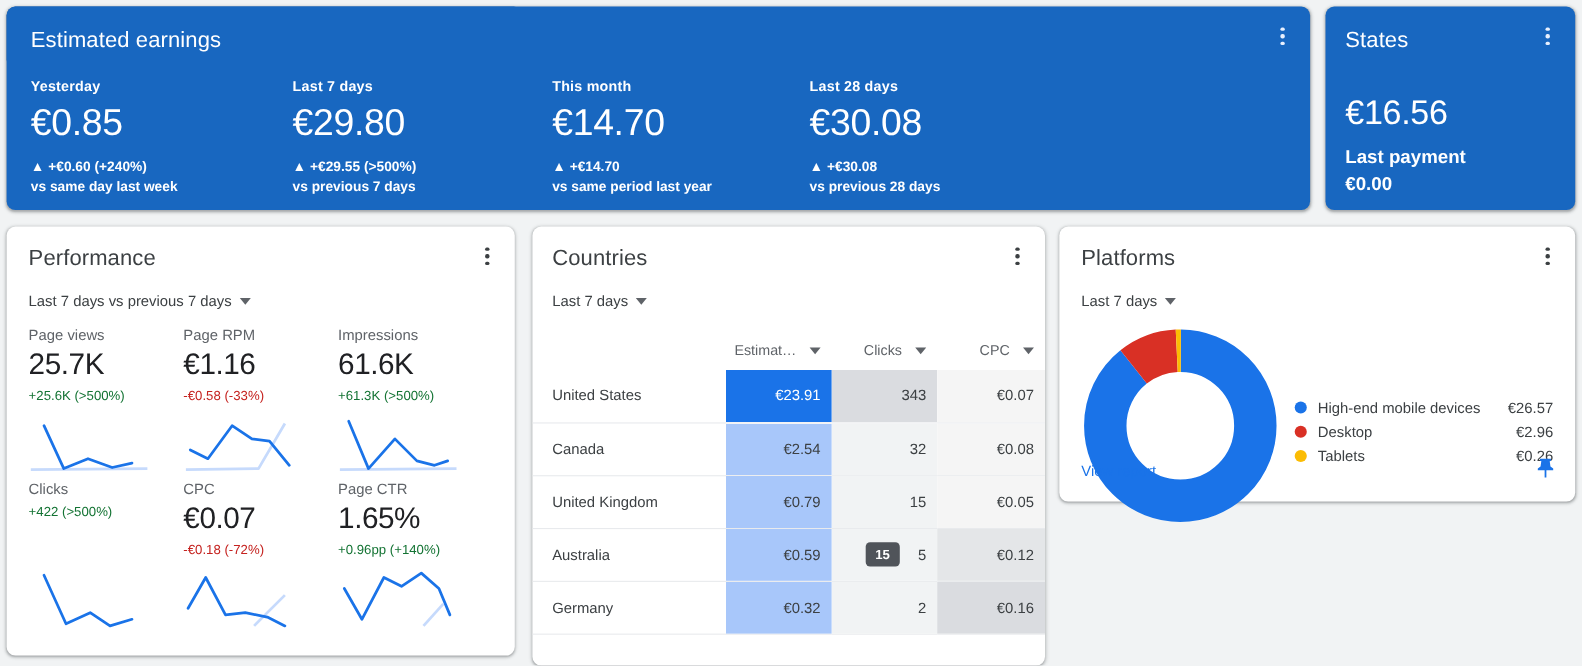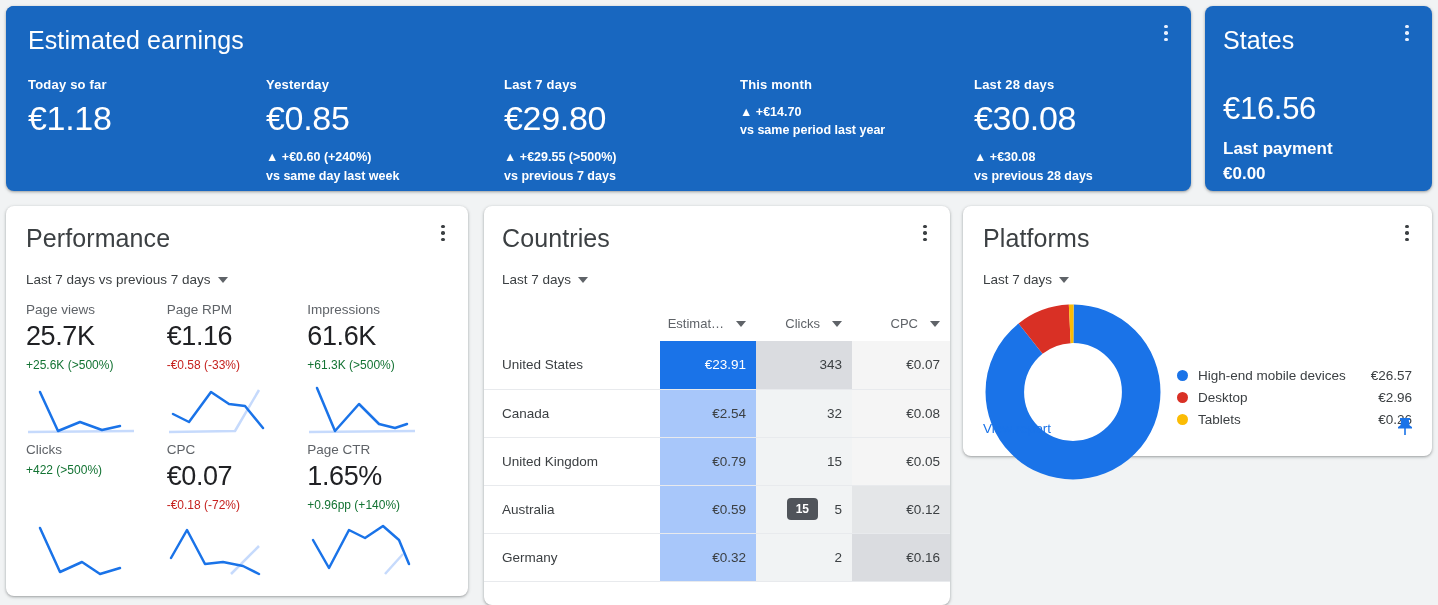--- a/index.html
+++ b/index.html
@@ -22,21 +22,21 @@
 
   .kebab {
     position: absolute; top: 14px; right: 14px;
     width: 22px; height: 26px;
     display: flex; flex-direction: column; align-items: center; justify-content: center;
     gap: 3px; cursor: pointer;
   }
   .kebab i { display:block; width: 3.5px; height: 3.5px; border-radius: 50%; background: #3c4043; }
   .card.blue .kebab i { background: #e8f0fe; }
 
-  .card-title { font-size: 25px; font-weight: 400; letter-spacing: .1px; }
+  .card-title { font-size: 20px; font-weight: 400; letter-spacing: .1px; }
   .card.blue .card-title { color: #fff; }
   .card-title.dark { color: #3c4043; }
 
   
   #earnings { left: 6px; top: 6px; width: 1185px; height: 185px; padding: 20px 22px; }
   .earn-row { display: flex; margin-top: 22px; }
   .earn-col { flex: 0 0 auto; }
   .earn-label { font-size: 13px; font-weight: 700; color: #fff; letter-spacing: .2px; }
   .earn-value { font-size: 34px; font-weight: 400; color: #fff; margin-top: 8px; letter-spacing: -.3px; line-height: 1.1; }
   .earn-delta { font-size: 12.5px; font-weight: 700; color: #fff; margin-top: 11px; line-height: 1.45; }
@@ -122,41 +122,38 @@
 
   <section class="card blue" id="earnings">
     <div class="card-title">Estimated earnings</div>
     <div class="kebab">
         <i></i>
         <i></i>
         <i></i>
       </div>
     <div class="earn-row">
       <div class="earn-col" style="width:238px">
-        <div class="earn-label">Today so far</div>
-        <div class="earn-value">€1.18</div>
-      </div>
-      <div class="earn-col" style="width:238px">
         <div class="earn-label">Yesterday</div>
         <div class="earn-value">€0.85</div>
         <div class="earn-delta">
           <span>▲ +€0.60 (+240%)</span><br>
           <span>vs same day last week</span>
         </div>
       </div>
       <div class="earn-col" style="width:236px">
         <div class="earn-label">Last 7 days</div>
         <div class="earn-value">€29.80</div>
         <div class="earn-delta">
           <span>▲ +€29.55 (&gt;500%)</span><br>
           <span>vs previous 7 days</span>
         </div>
       </div>
       <div class="earn-col" style="width:234px">
         <div class="earn-label">This month</div>
+        <div class="earn-value">€14.70</div>
         <div class="earn-delta">
           <span>▲ +€14.70</span><br>
           <span>vs same period last year</span>
         </div>
       </div>
       <div class="earn-col">
         <div class="earn-label">Last 28 days</div>
         <div class="earn-value">€30.08</div>
         <div class="earn-delta">
           <span>▲ +€30.08</span><br>

